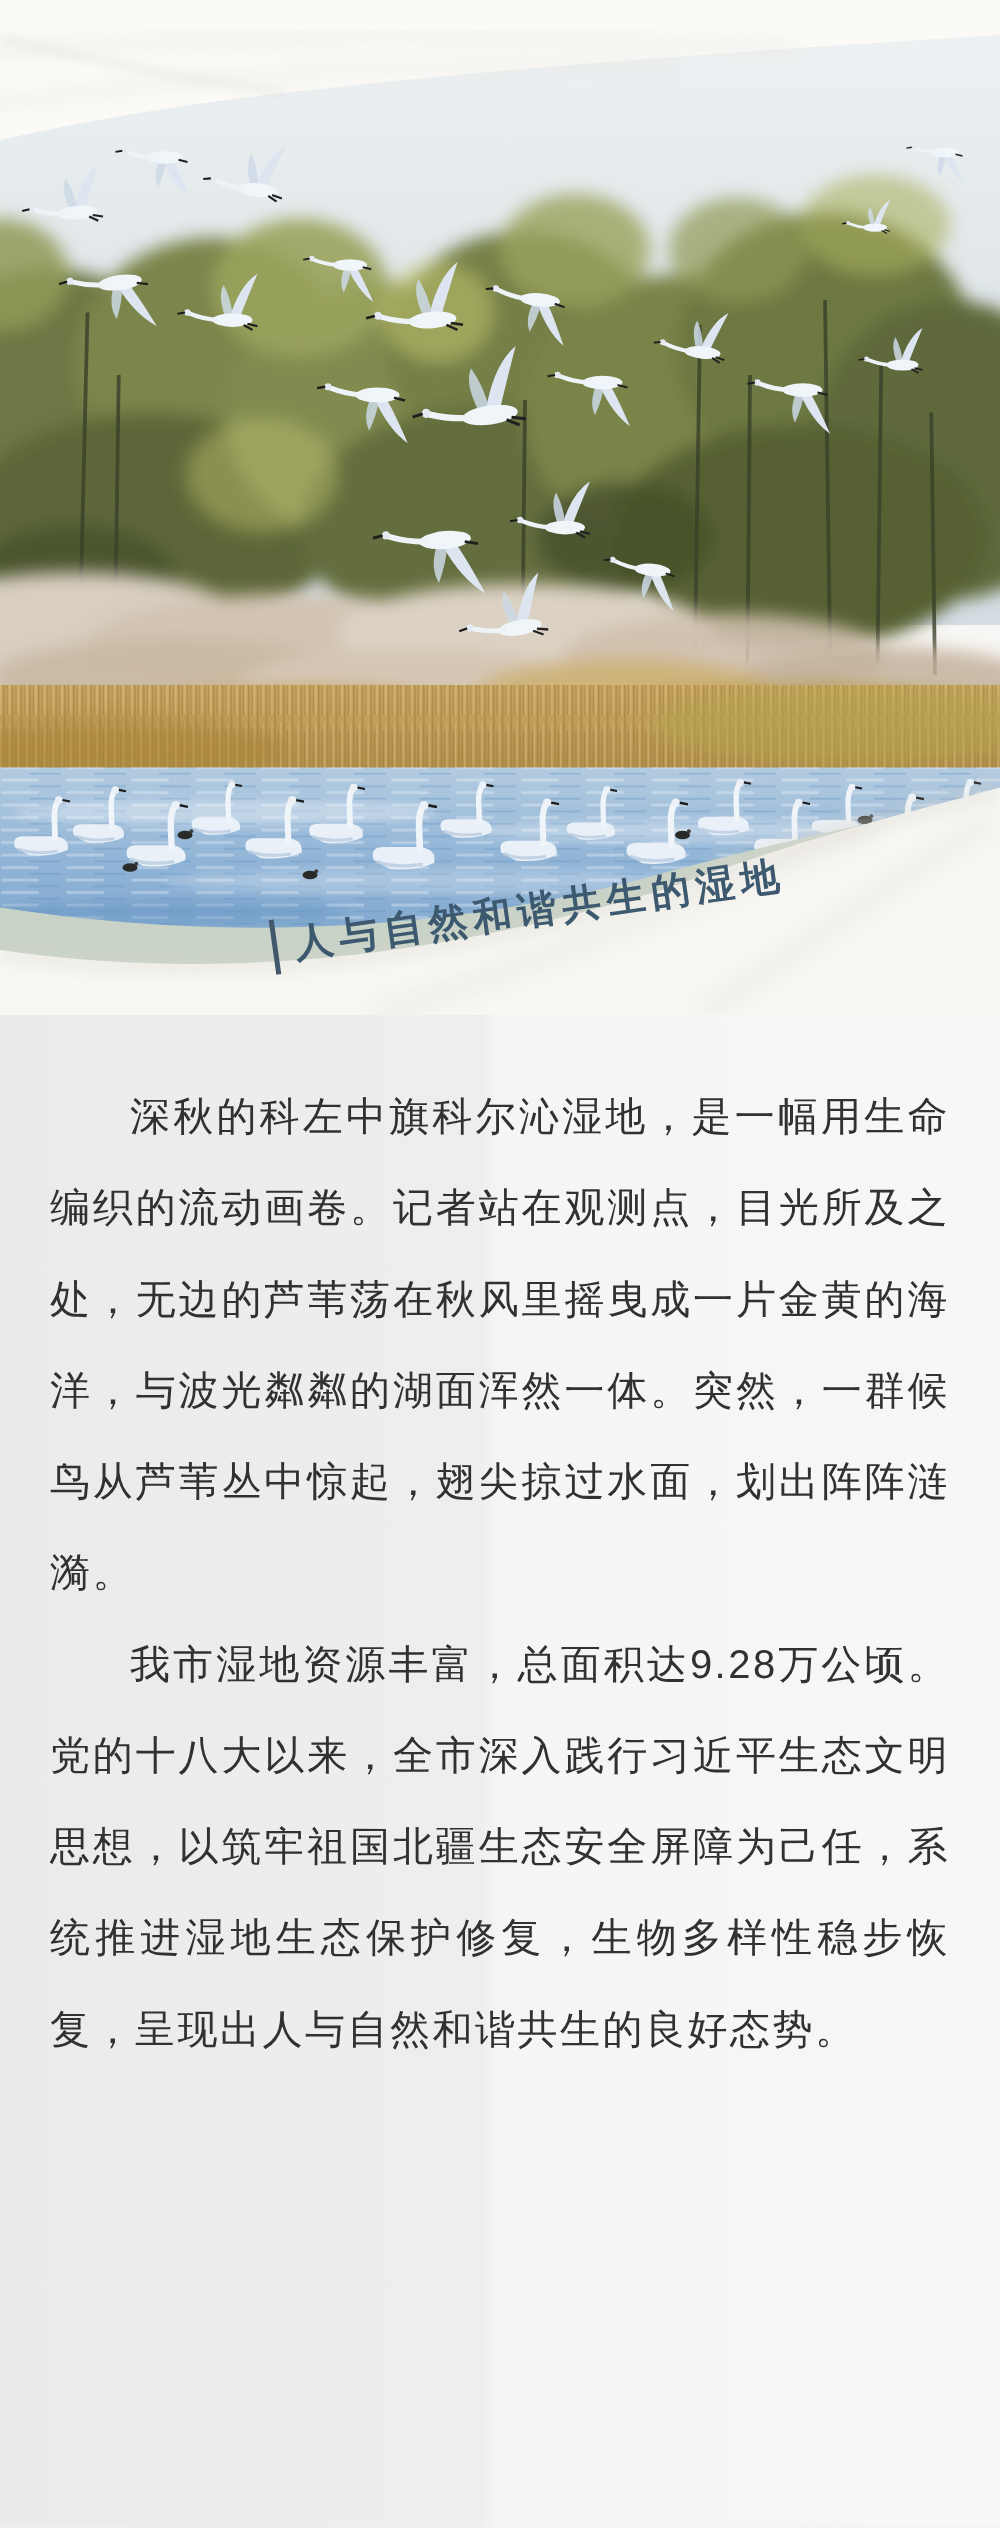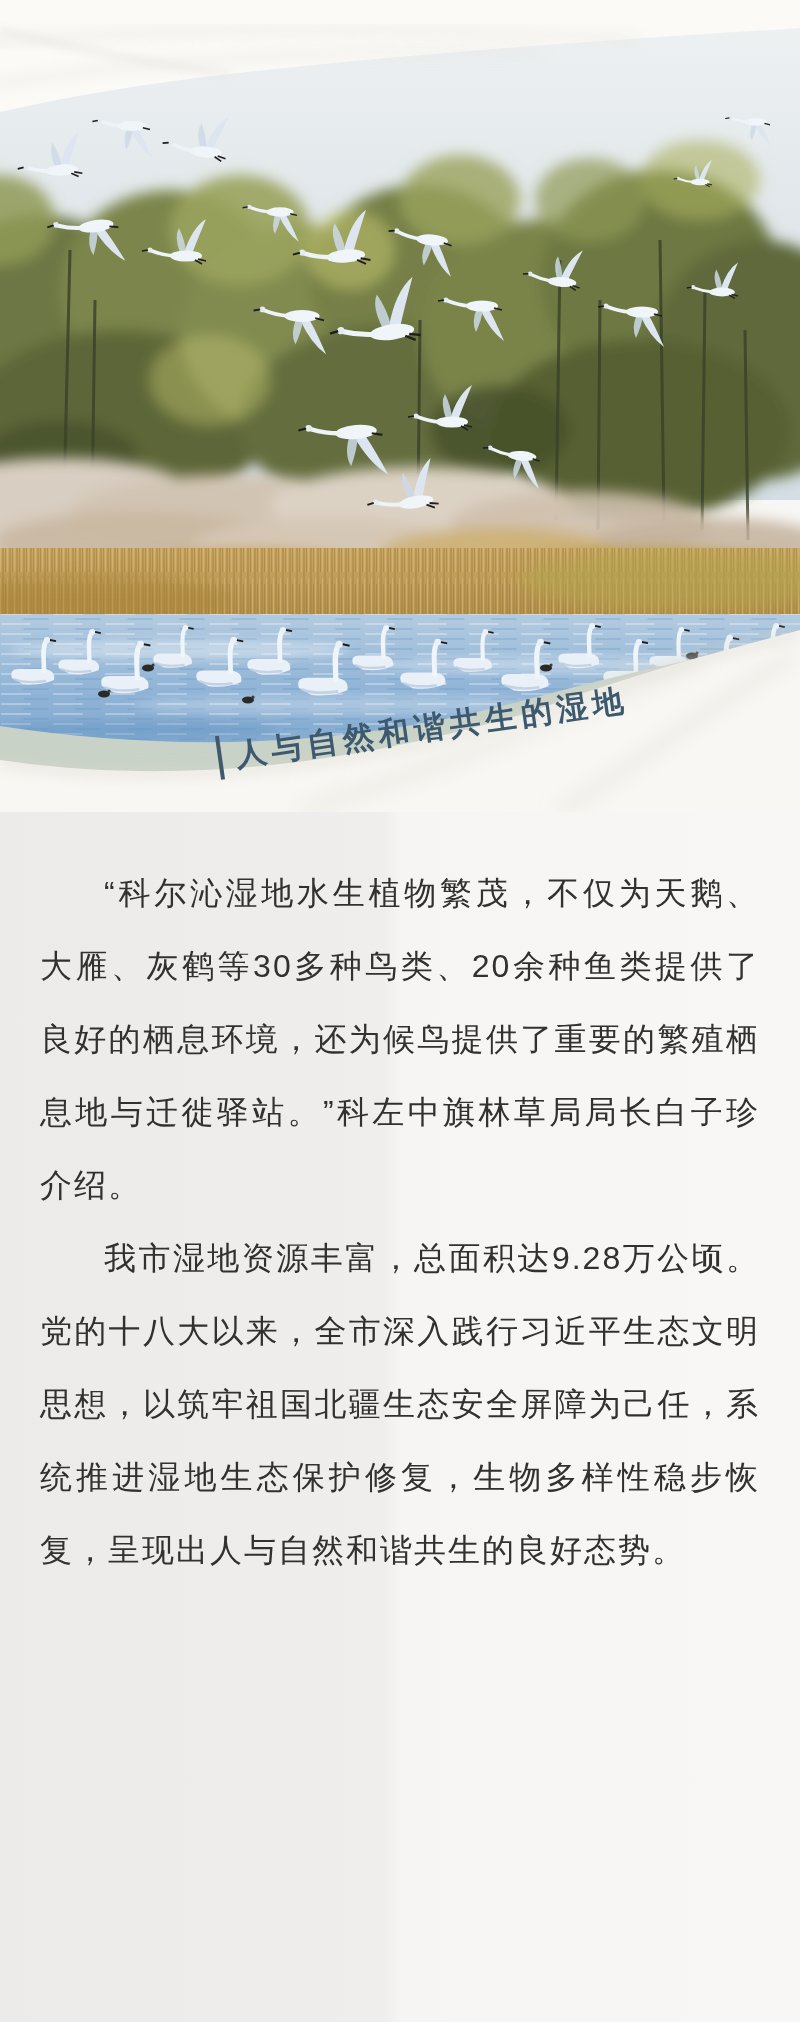--- a/index.html
+++ b/index.html
@@ -237,17 +237,17 @@
       </g>
     </svg>
 
     <div class="caption">
       <span class="bar"></span>
       <span class="cap-text">人与自然和谐共生的湿地</span>
     </div>
   </div>
 
   <div class="article">
-    <p>“科尔沁湿地水生植物繁茂，不仅为天鹅、大雁、灰鹤等30多种鸟类、20余种鱼类提供了良好的栖息环境，还为候鸟提供了重要的繁殖栖息地与迁徙驿站。”科左中旗林草局局长白子珍介绍。</p>
+    <p>深秋的科左中旗科尔沁湿地，是一幅用生命编织的流动画卷。记者站在观测点，目光所及之处，无边的芦苇荡在秋风里摇曳成一片金黄的海洋，与波光粼粼的湖面浑然一体。突然，一群候鸟从芦苇丛中惊起，翅尖掠过水面，划出阵阵涟漪。</p>
     <p>我市湿地资源丰富，总面积达9.28万公顷。党的十八大以来，全市深入践行习近平生态文明思想，以筑牢祖国北疆生态安全屏障为己任，系统推进湿地生态保护修复，生物多样性稳步恢复，呈现出人与自然和谐共生的良好态势。</p>
   </div>
 
 </div>
 
 </body></html>

